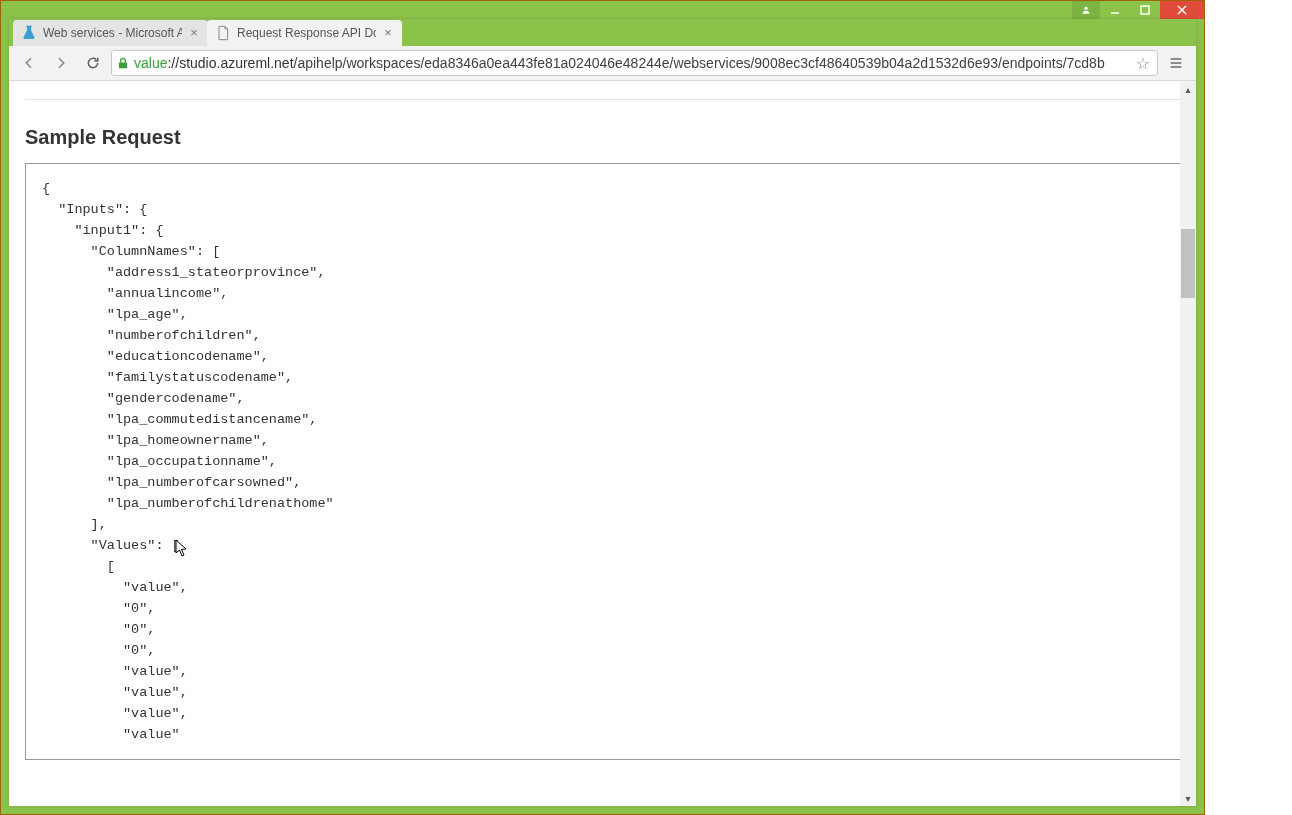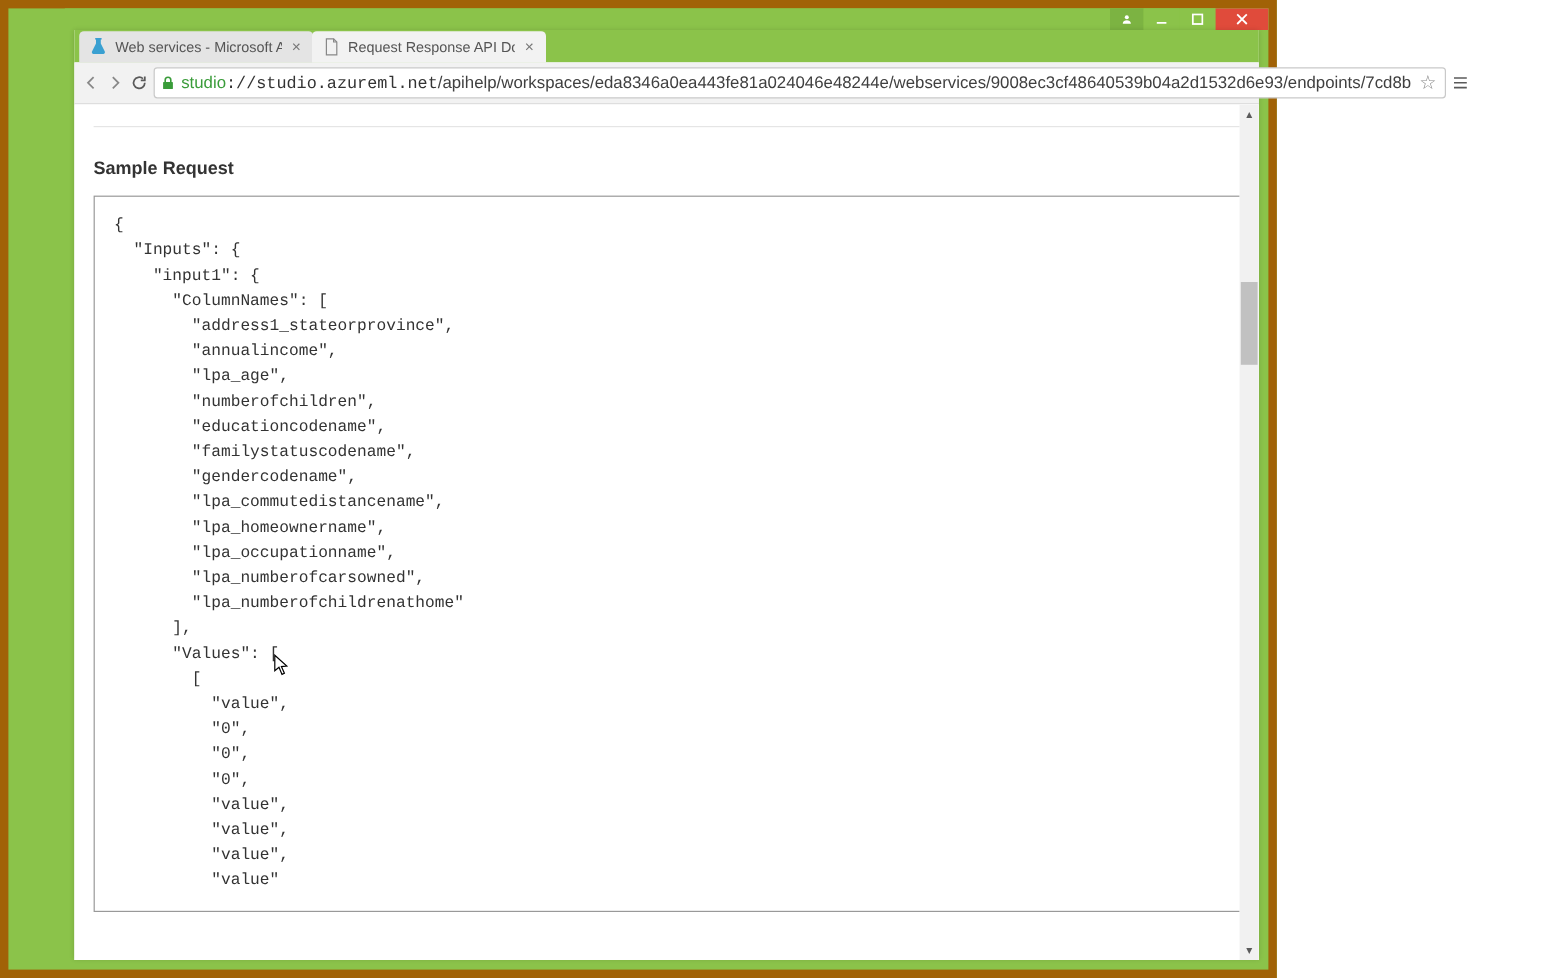--- a/index.html
+++ b/index.html
@@ -1,22 +1,22 @@
 <!DOCTYPE html>
 <html><head>
 <meta charset="utf-8">
 <style>
   * { box-sizing: border-box; margin: 0; padding: 0; }
   html, body { width: 1292px; height: 815px; overflow: hidden; font-family: "Segoe UI", Tahoma, sans-serif; }
   
   .window-frame {
-    width: 1064px; height: 815px;
+    width: 1205px; height: 815px;
     background: #8bc34a;
-    border: 7px solid #a16207;
-    display: flex; flex-direction: column; padding-left: 47px;
+    border: 1px solid #a16207;
+    display: flex; flex-direction: column;
   }
   
   .titlebar {
     height: 18px;
     background: #8bc34a;
     display: flex; justify-content: flex-end; align-items: stretch;
   }
   .win-btn {
     width: 30px; height: 18px;
     display: flex; align-items: center; justify-content: center;
@@ -77,21 +77,21 @@
     flex: 1; height: 26px;
     background: #fff;
     border: 1px solid #c9c9c9; border-radius: 3px;
     display: flex; align-items: center;
     padding: 0 4px; gap: 4px;
     font-size: 14px;
   }
   .lock-icon { width: 14px; height: 14px; color: #3a9c3a; flex-shrink: 0; }
   .url-text { flex: 1; white-space: nowrap; overflow: hidden; font-family: Arial, sans-serif; font-size: 14px; }
   .url-https { color: #3a9c3a; }
-  .url-host { color: #333; font-family: Liberation Mono, monospace; }
+  .url-host { color: #333; }
   .url-path { color: #404040; }
   .star-btn { width: 20px; color: #888; text-align:center; font-size:16px; }
   
   .menu-btn { width: 28px; height: 28px; display:flex; align-items:center; justify-content:center; color:#5a5a5a;}
   
   .viewport {
     flex: 1; position: relative;
     background: #fff;
     overflow: hidden;
   }
@@ -118,21 +118,21 @@
   .page-divider {
     border-top: 1px solid #e5e5e5;
     margin: 0 0 26px 0;
     width: 1200px;
   }
   h3.section-h {
     font-size: 18px; font-weight: 600; color: #333;
     margin-bottom: 22px;
   }
   h4.sub-h {
-    font-size: 15px; font-weight: 600; color: #333;
+    font-size: 20px; font-weight: 600; color: #333;
     margin-bottom: 14px;
   }
   .code-block {
     border: 1px solid #999;
     padding: 14px 16px;
     font-family: Consolas, "Courier New", monospace;
     font-size: 13.5px; line-height: 21px;
     color: #333;
     white-space: pre;
     width: 1200px;
@@ -218,21 +218,21 @@
           </svg>
       </div>
       <div class="omnibox">
         <span class="lock-icon">
           <svg viewBox="0 0 24 24">
               <rect x="5" y="11" width="14" height="10" rx="1" fill="#3a9c3a"></rect>
               <path fill="none" stroke="#3a9c3a" stroke-width="2.3" d="M8 11V8a4 4 0 0 1 8 0v3"></path>
             </svg>
         </span>
         <span class="url-text">
-          <span class="url-https">studio</span><span class="url-host">://studio.azureml.net</span><span class="url-path">/apihelp/workspaces/eda8346a0ea443fe81a024046e48244e/webservices/9008ec3cf48640539b04a2d1532d6e93/endpoints/7cd8b</span>
+          <span class="url-https">value</span><span class="url-host">://studio.azureml.net</span><span class="url-path">/apihelp/workspaces/eda8346a0ea443fe81a024046e48244e/webservices/9008ec3cf48640539b04a2d1532d6e93/endpoints/7cd8b</span>
         </span>
         <span class="star-btn">☆</span>
       </div>
       <div class="menu-btn">
         <svg viewBox="0 0 24 24" width="16" height="16">
             <line x1="4" y1="6" x2="20" y2="6" stroke="currentColor" stroke-width="2"></line>
             <line x1="4" y1="12" x2="20" y2="12" stroke="currentColor" stroke-width="2"></line>
             <line x1="4" y1="18" x2="20" y2="18" stroke="currentColor" stroke-width="2"></line>
           </svg>
       </div>

